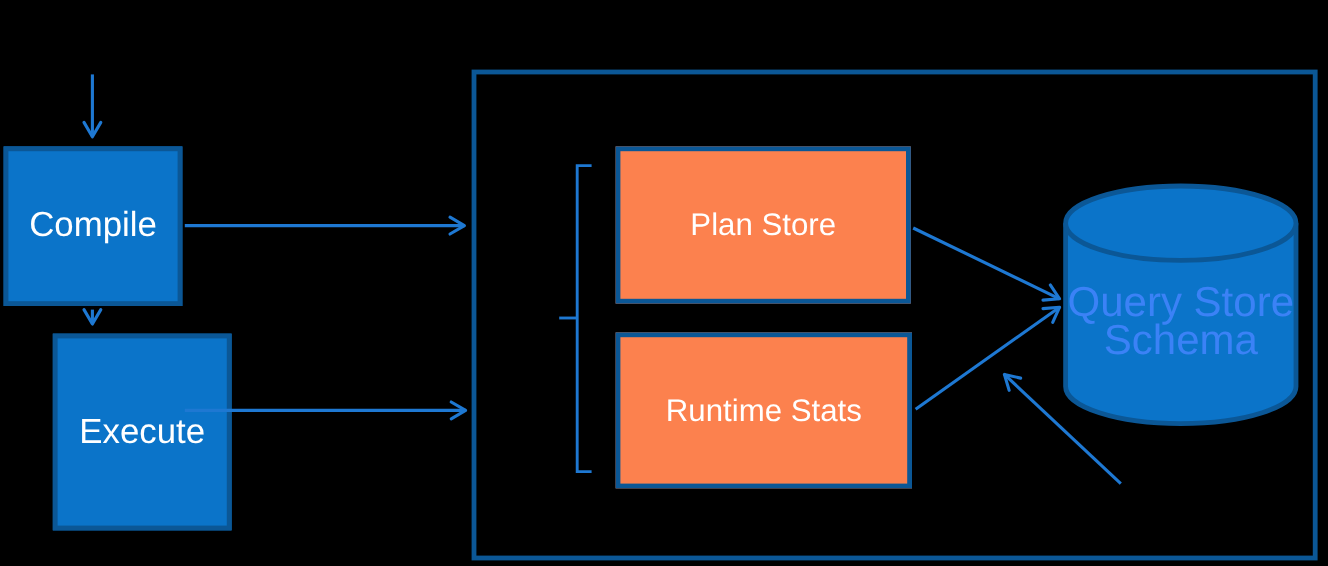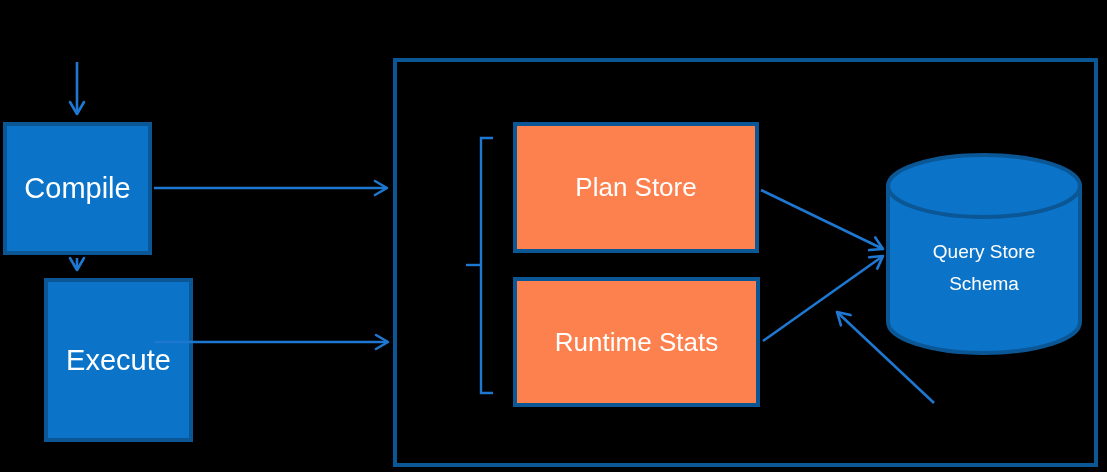--- a/index.html
+++ b/index.html
@@ -54,22 +54,22 @@
   .cyl-label {
     position: absolute;
     left: 888px;
     top: 234px;
     width: 192px;
     height: 68px;
     display: flex;
     flex-direction: column;
     align-items: center;
     justify-content: center;
-    color: #ffffff;
-    font-size: 19px;
+    color: #3b82f6;
+    font-size: 35px;
     line-height: 32px;
     text-align: center;
   }
 </style>
 </head>
 <body>
 
 <div class="canvas">
 
   <div class="frame"></div>

